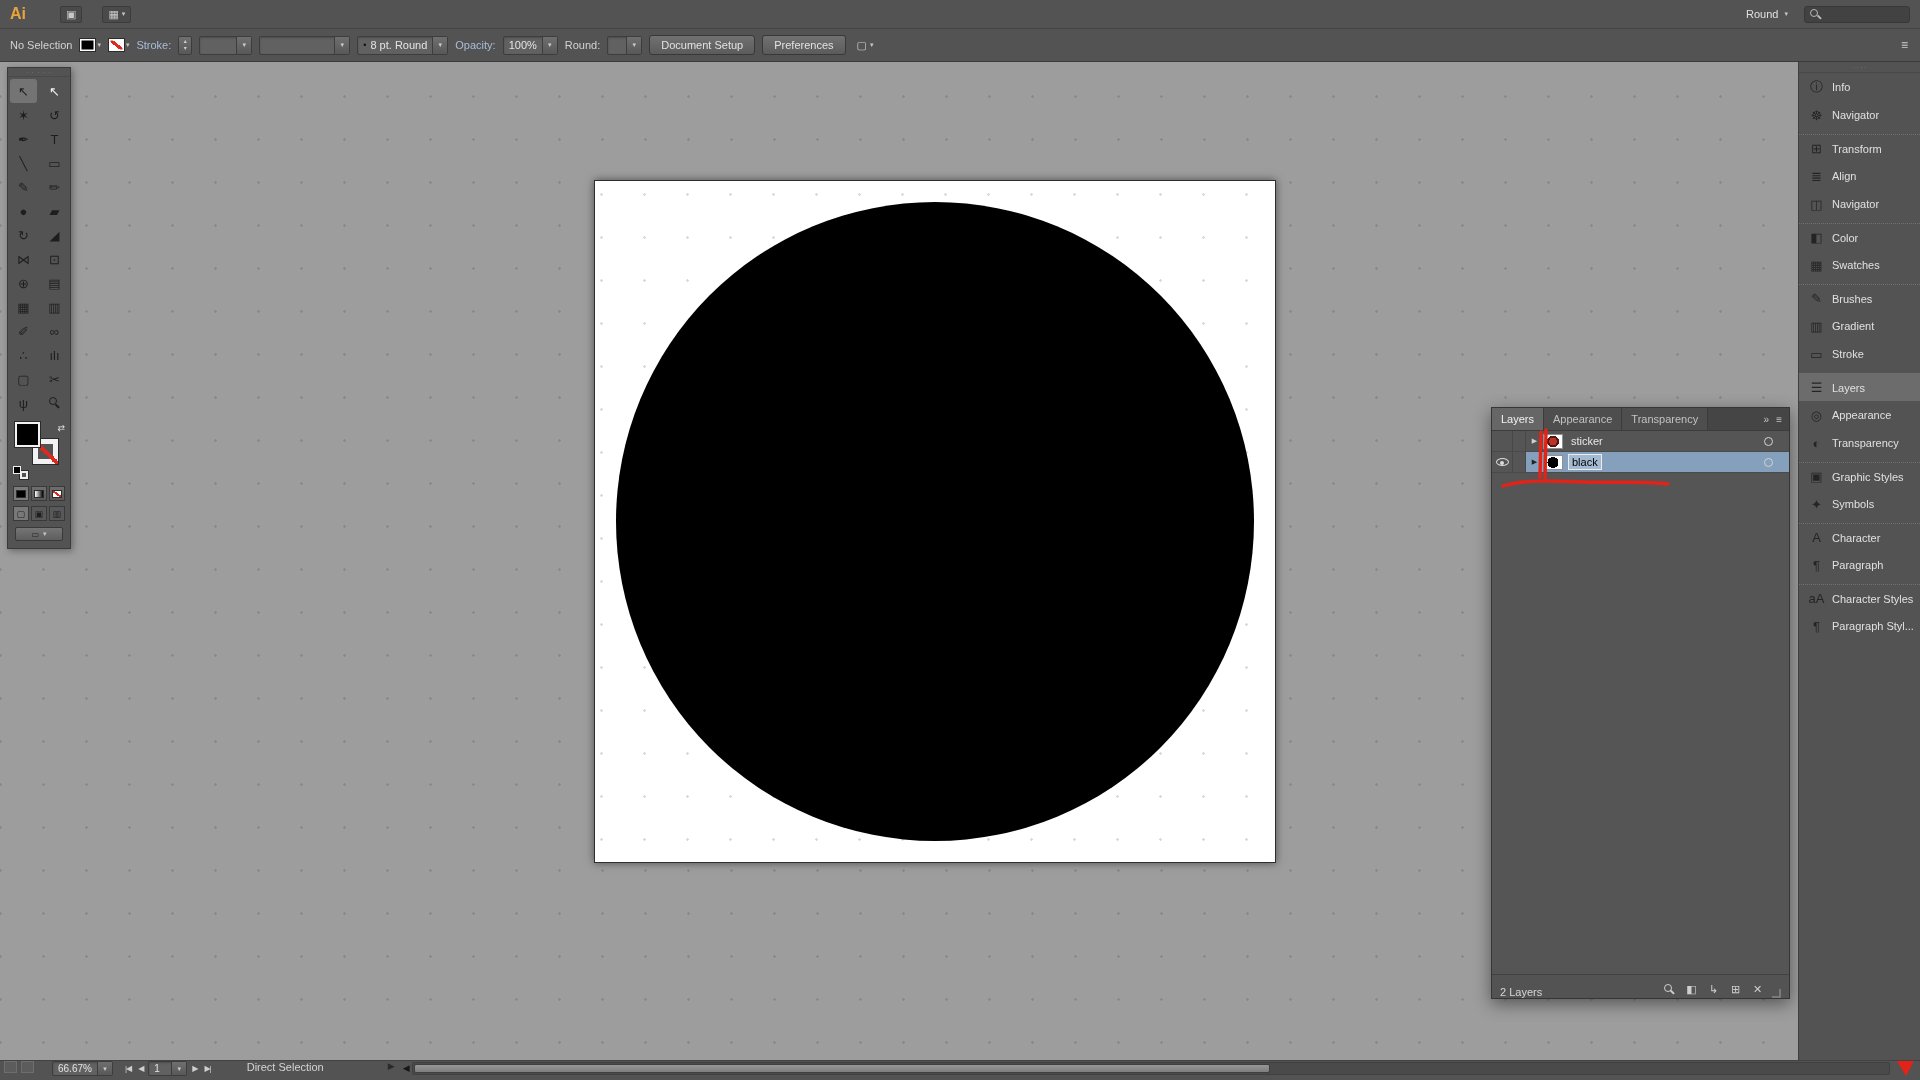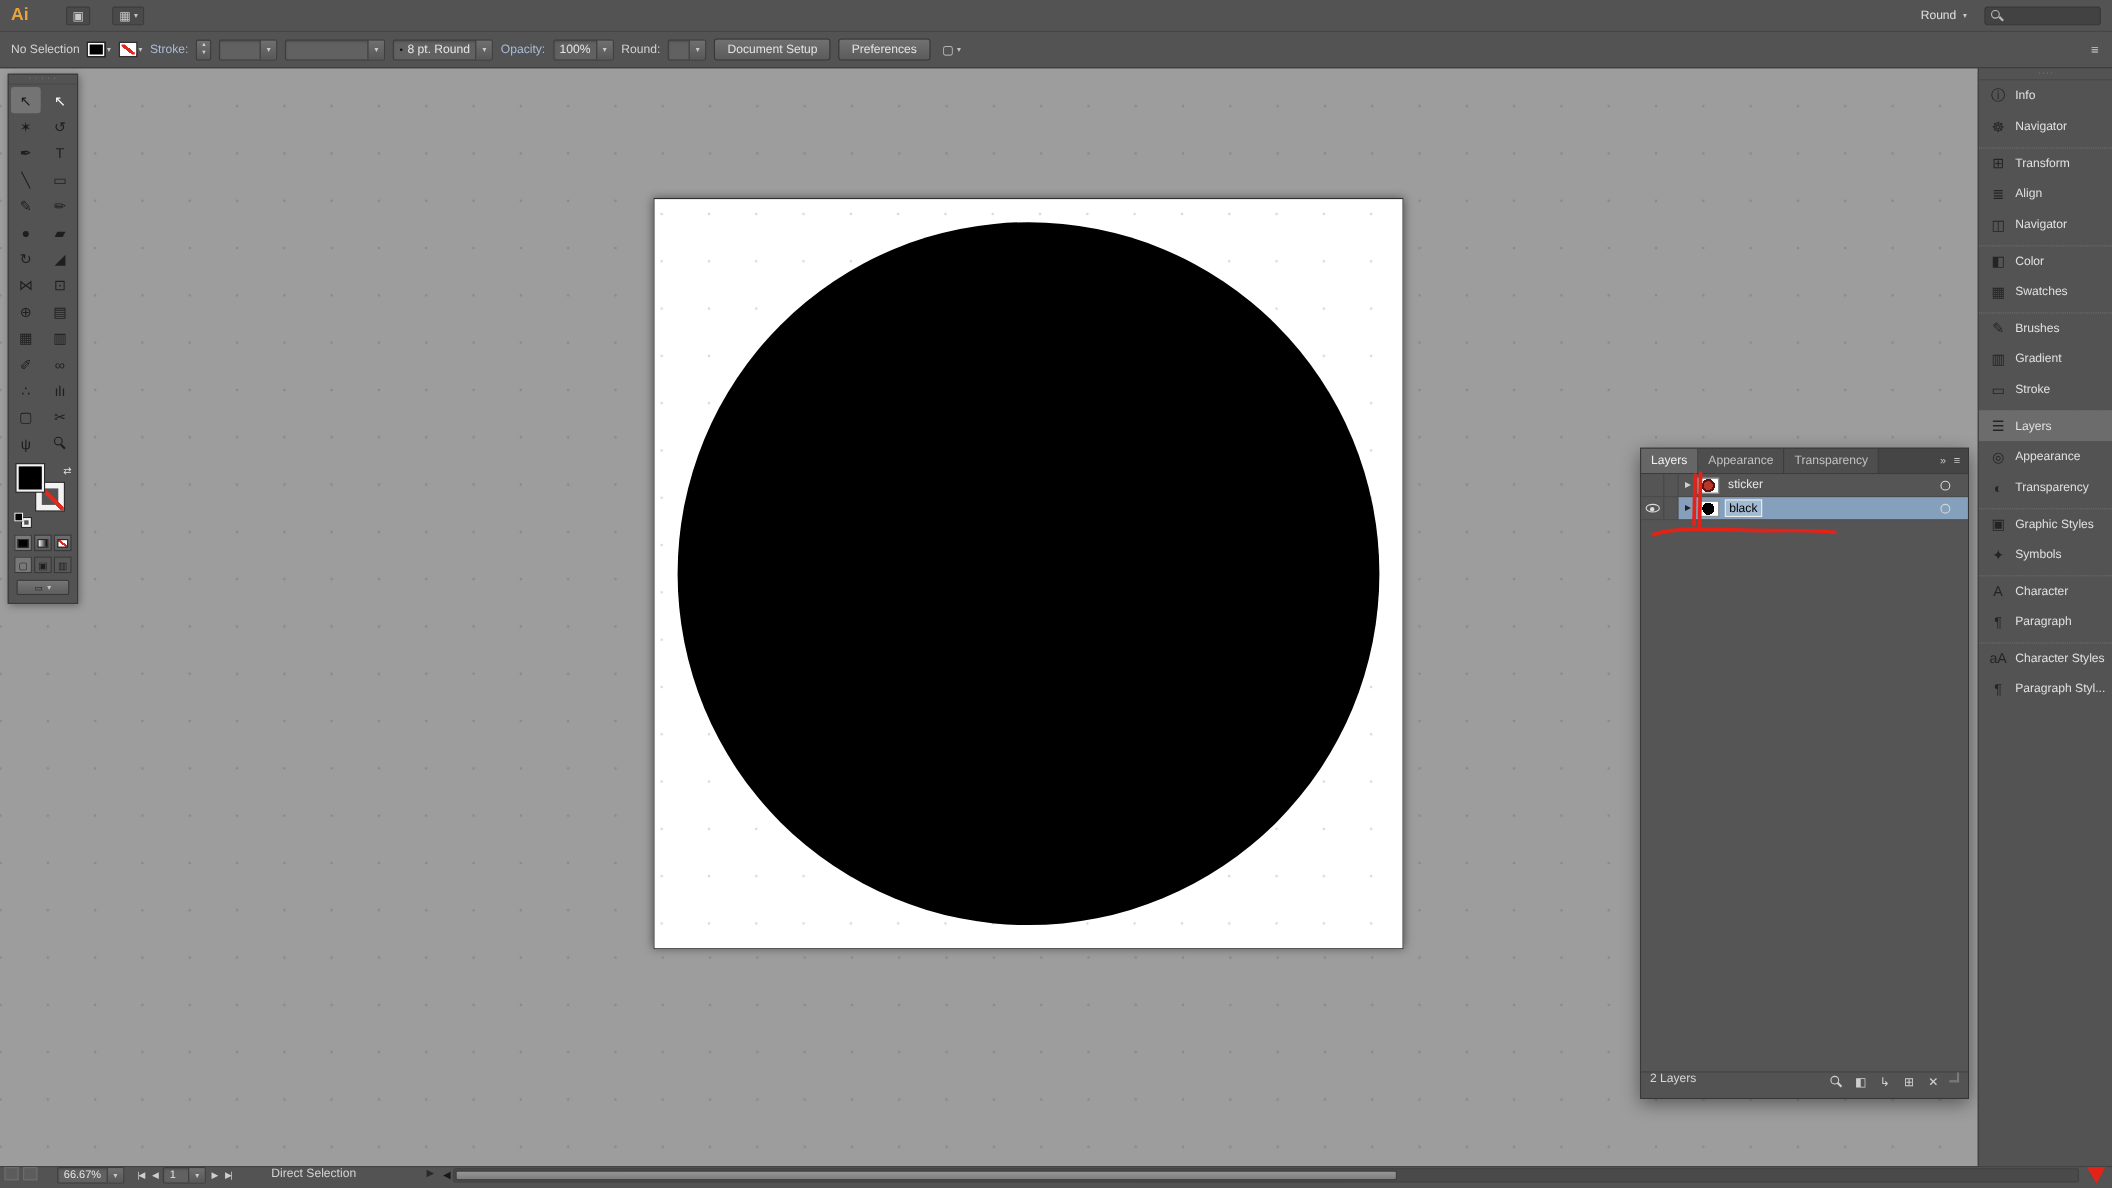--- a/index.html
+++ b/index.html
@@ -133,21 +133,21 @@
   .layer-row.selected .tri{color:#222}
   .thumb{width:20px;height:15px;border:1px solid #8f8f8f;background:#fff;margin:0 5px 0 2px}
   .thumb-sticker{background:radial-gradient(circle at 50% 50%,#b8352a 0 4px,#571410 4px 6px,#fff 6px)}
   .thumb-black{background:radial-gradient(circle at 50% 50%,#000 0 5.5px,#fff 5.5px)}
   .lname{padding:0 3px}
   .layer-row.selected .lname{background:#a3bbd2;border:1px solid #ececec;color:#000;height:16px;display:flex;align-items:center}
   .target{width:9px;height:9px;border:1px solid #d4d4d4;border-radius:50%;margin-right:9px}
   .selcol{width:7px}
   .layer-row.selected .selcol{background:linear-gradient(to bottom right,transparent 49%,#16222e 50%)}
   .panel-empty{flex:1;background:#555}
-  .panel-status{height:24px;border-top:1px solid #424242;background:#535353;display:flex;align-items:flex-start;
+  .panel-status{height:24px;border-top:1px solid #424242;background:#535353;display:flex;align-items:flex-end;
                 padding:0 8px;color:#d6d6d6}
   .pbtn{width:19px;height:17px;display:flex;align-items:center;justify-content:center;color:#cfcfcf;
         font-size:11px;margin-left:3px;cursor:pointer}
   .pbtn-glyph.mag{color:#cfcfcf;width:12px;height:12px}
   .resize-grip{width:9px;height:9px;margin-left:5px;border-right:2px solid #7a7a7a;border-bottom:2px solid #7a7a7a}
 
   
   #statusbar{position:absolute;left:0;bottom:0;right:0;height:20px;background:#535353;border-top:1px solid #424242;
              display:flex;align-items:flex-start;padding:0 4px;z-index:20}
   .st-ico{width:13px;height:12px;border:1px solid #6e6e6e;background:#5c5c5c;margin-right:4px}

